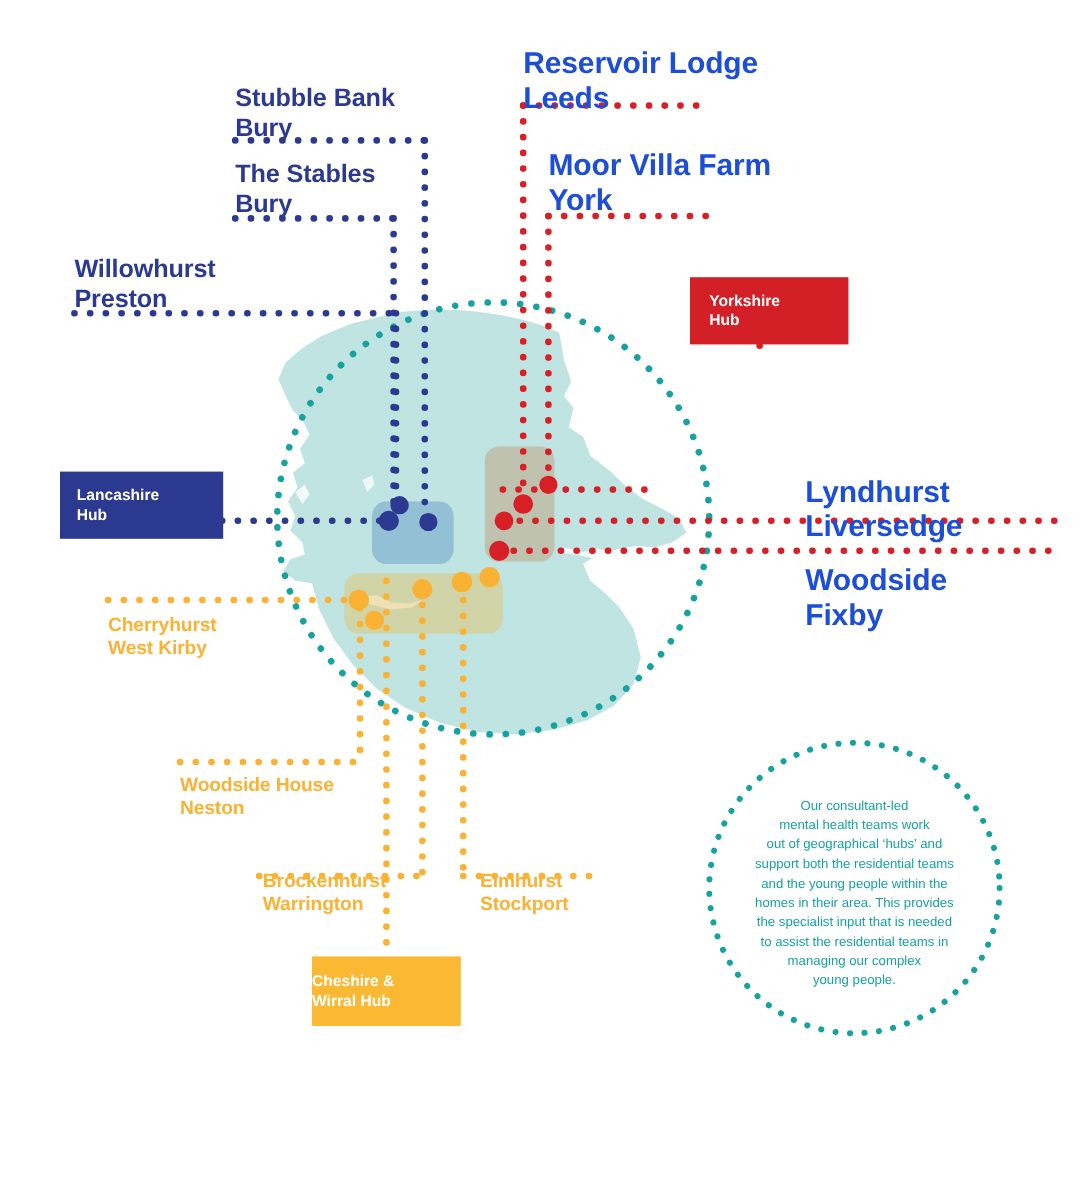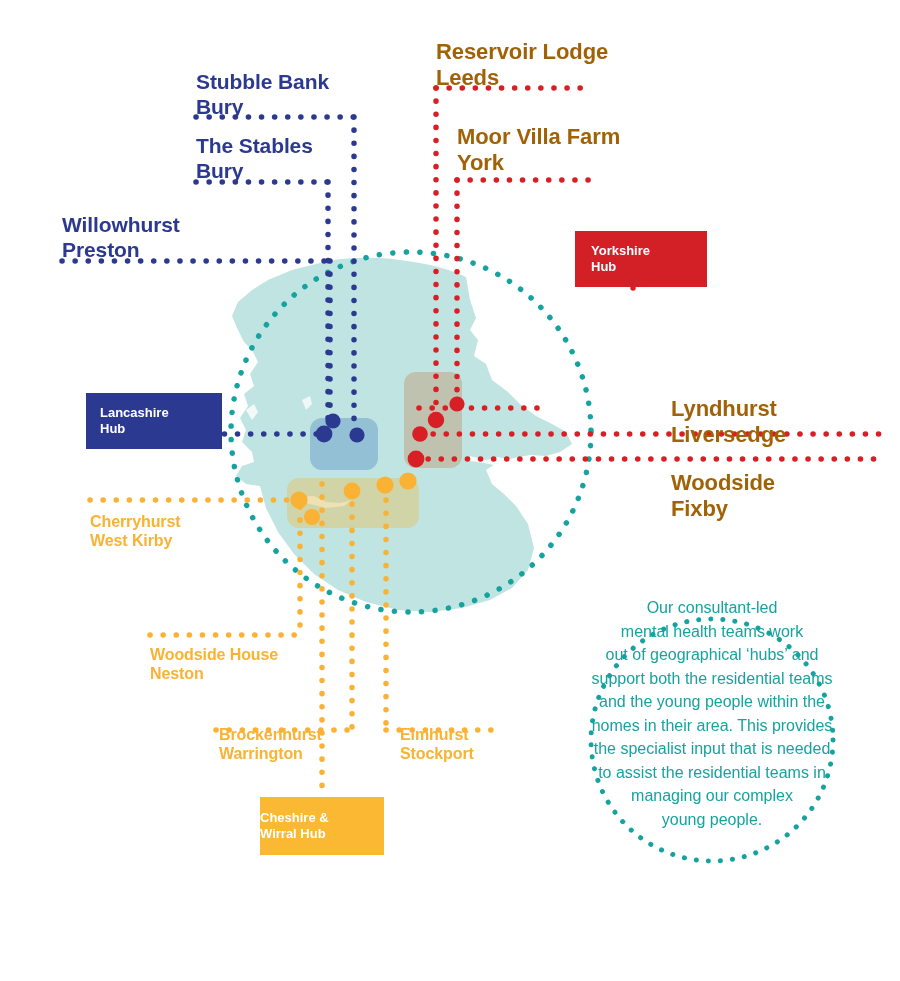--- a/index.html
+++ b/index.html
@@ -17,45 +17,45 @@
 
   
   .lbl{
     position:absolute;
     font-weight:700;
     line-height:1.17;
     letter-spacing:-0.1px;
     white-space:pre-line;
   }
   .lbl-navy{color:#2b3990;font-size:21px;}
-  .lbl-red{color:#a16207;font-size:22px;}
+  .lbl-red{color:#1d4ed8;font-size:25px;}
   .lbl-amber{color:#f9b233;font-size:16px;}
 
   
   .hub{
     position:absolute;
     color:#ffffff;
     font-weight:700;
     font-size:13px;
     line-height:1.2;
     display:flex;
     align-items:center;
     white-space:pre-line;
   }
-  .hub-lancashire{background:#2b3990;left:50px;top:393px;width:122px;height:56px;padding-left:14px;margin-left:36px;}
+  .hub-lancashire{background:#2b3990;left:50px;top:393px;width:122px;height:56px;padding-left:14px;}
   .hub-yorkshire{background:#d32027;left:575px;top:231px;width:116px;height:56px;padding-left:16px;}
   .hub-cheshire{background:#fbb933;left:260px;top:797px;width:124px;height:58px;}
 
   
   #blurb{
     position:absolute;
-    left:586px;top:596px;width:252px;
+    left:586px;top:664px;width:252px;
     text-align:center;
     color:#16a3a0;
-    font-size:16px;
+    font-size:11px;
     line-height:1.47;
     font-weight:400;
     white-space:pre-line;
   }
 </style>
 </head>
 <body>
 
 <div id="stage">
 

